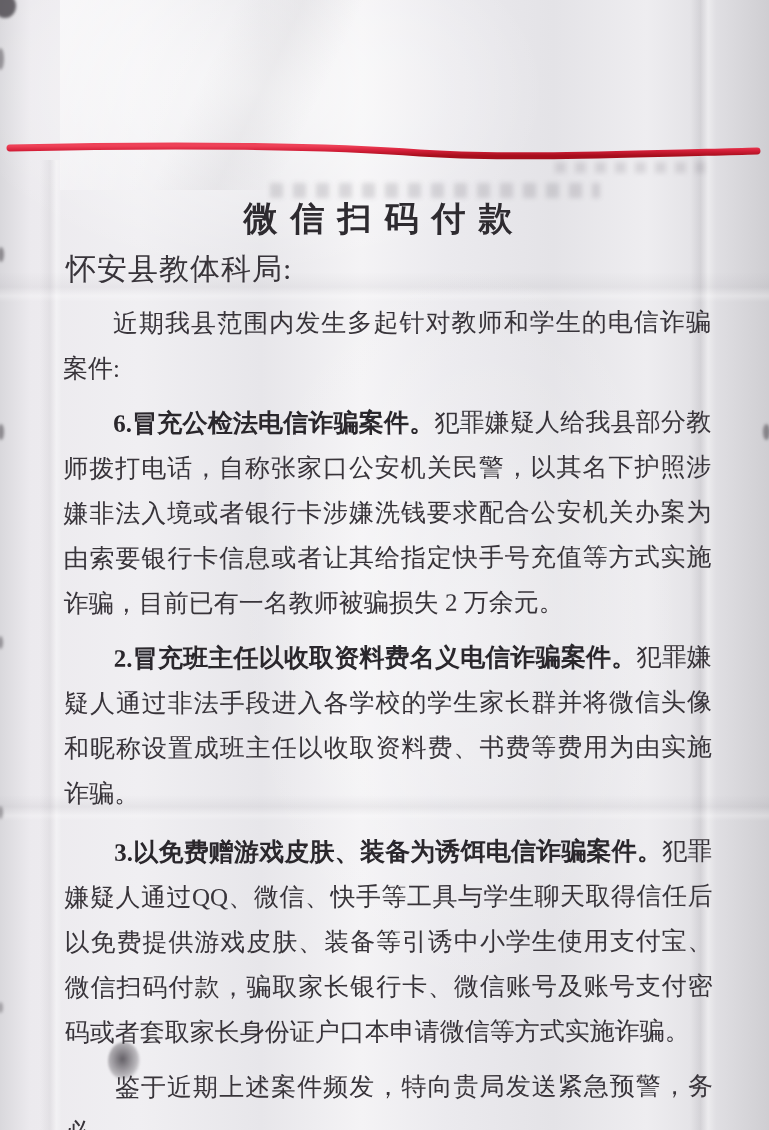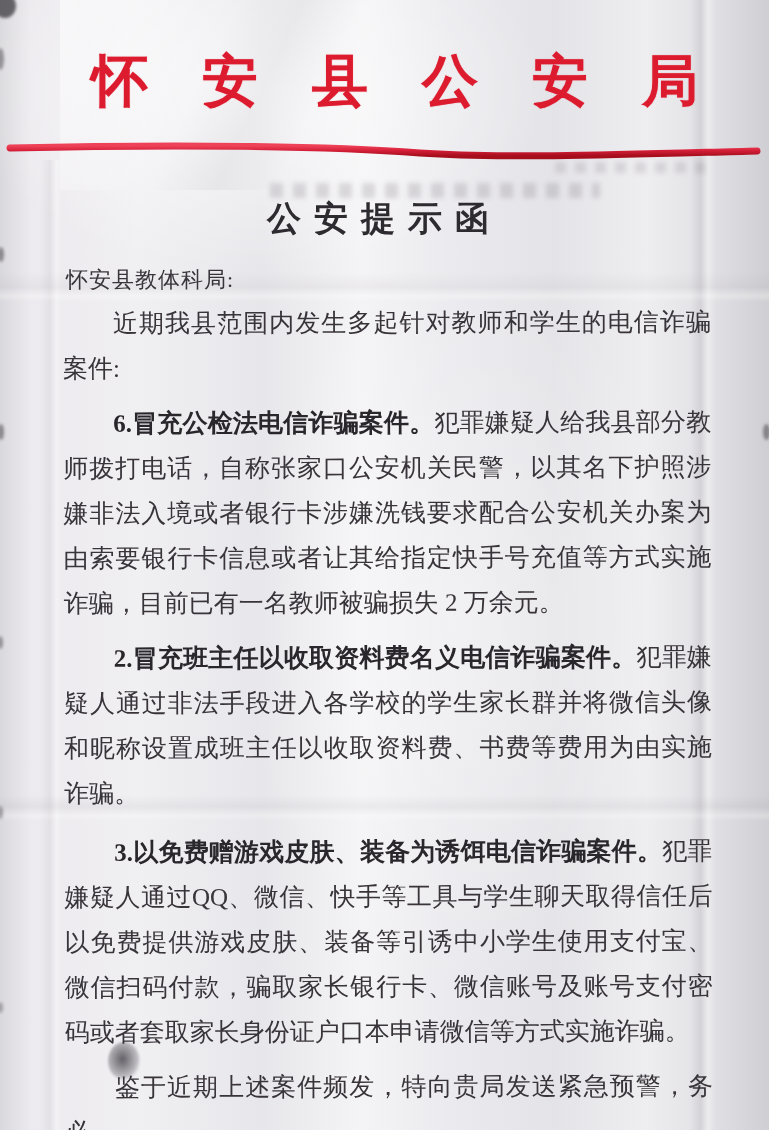--- a/index.html
+++ b/index.html
@@ -65,22 +65,22 @@
     position:absolute;top:162px;left:555px;width:150px;height:11px;
     background:repeating-linear-gradient(90deg, rgba(115,110,120,.18) 0 11px, rgba(0,0,0,0) 11px 20px);
     filter:blur(2.5px);
   }
   .letter-title{
     position:absolute;top:196px;left:0;width:769px;
     text-align:center;font-size:34px;font-weight:700;
     letter-spacing:13px;color:var(--ink-black);
   }
   .addressee{
-    position:absolute;top:265px;left:66px;
-    font-size:22px;color:var(--body-ink);letter-spacing:1px;
+    position:absolute;top:249px;left:66px;
+    font-size:30px;color:var(--body-ink);letter-spacing:1px;
   }
   .body-text{
     position:absolute;top:300px;left:64px;width:648px;
     font-size:25px;line-height:45px;color:var(--body-ink);
     text-align:justify;transform:rotate(-.15deg);
   }
   .para{text-indent:50px;}
   .para+.para{margin-top:10px;}
   .para.gap-lg{margin-top:14px;}
   .para .lead{font-weight:700;color:#2a272c;}
@@ -102,39 +102,38 @@
   <div class="crease-h2"></div>
   <div class="edge-blob blob-tl"></div>
   <div class="edge-blob blob-l1"></div>
   <div class="edge-blob blob-l2"></div>
   <div class="edge-blob blob-l3"></div>
   <div class="edge-blob blob-l4"></div>
   <div class="edge-blob blob-l5"></div>
   <div class="edge-blob blob-l6"></div>
   <div class="edge-blob blob-r1"></div>
 
-  <div class="agency">怀安县公安局</div>
 
   <div class="rule-wrap">
     <svg width="769" height="32" viewBox="0 0 769 32">
       <defs>
         <linearGradient id="ruleGrad" x1="0" y1="0" x2="0" y2="1">
           <stop offset="0%" stop-color="#ee4258"></stop>
           <stop offset="45%" stop-color="#d6203a"></stop>
           <stop offset="100%" stop-color="#a60e1c"></stop>
         </linearGradient>
       </defs>
       <path d="M 10 14 C 180 10, 330 12, 420 19 C 510 25, 640 20, 757 17" fill="none" stroke="url(#ruleGrad)" stroke-width="7" stroke-linecap="round"></path>
     </svg>
   </div>
 
   <div class="bleed"></div>
   <div class="bleed2"></div>
 
-  <div class="letter-title">公安提示函</div>
+  <div class="letter-title">微信扫码付款</div>
 
   <div class="addressee">怀安县教体科局:</div>
 
   <div class="body-text">
     <p class="para"><span>近期我县范围内发生多起针对教师和学生的电信诈骗案件:</span></p>
 
     <p class="para"><span class="lead">6.冒充公检法电信诈骗案件。</span><span>犯罪嫌疑人给我县部分教师拨打电话，自称张家口公安机关民警，以其名下护照涉嫌非法入境或者银行卡涉嫌洗钱要求配合公安机关办案为由索要银行卡信息或者让其给指定快手号充值等方式实施诈骗，目前已有一名教师被骗损失 2 万余元。</span></p>
 
     <p class="para"><span class="lead">2.冒充班主任以收取资料费名义电信诈骗案件。</span><span>犯罪嫌疑人通过非法手段进入各学校的学生家长群并将微信头像和昵称设置成班主任以收取资料费、书费等费用为由实施诈骗。</span></p>
 

